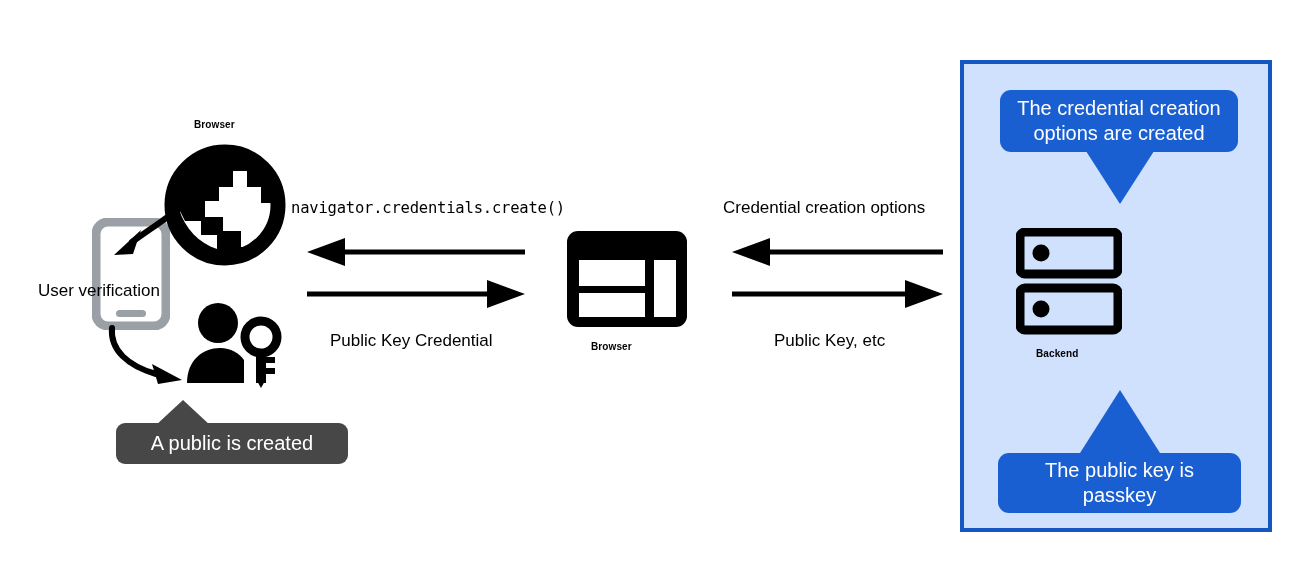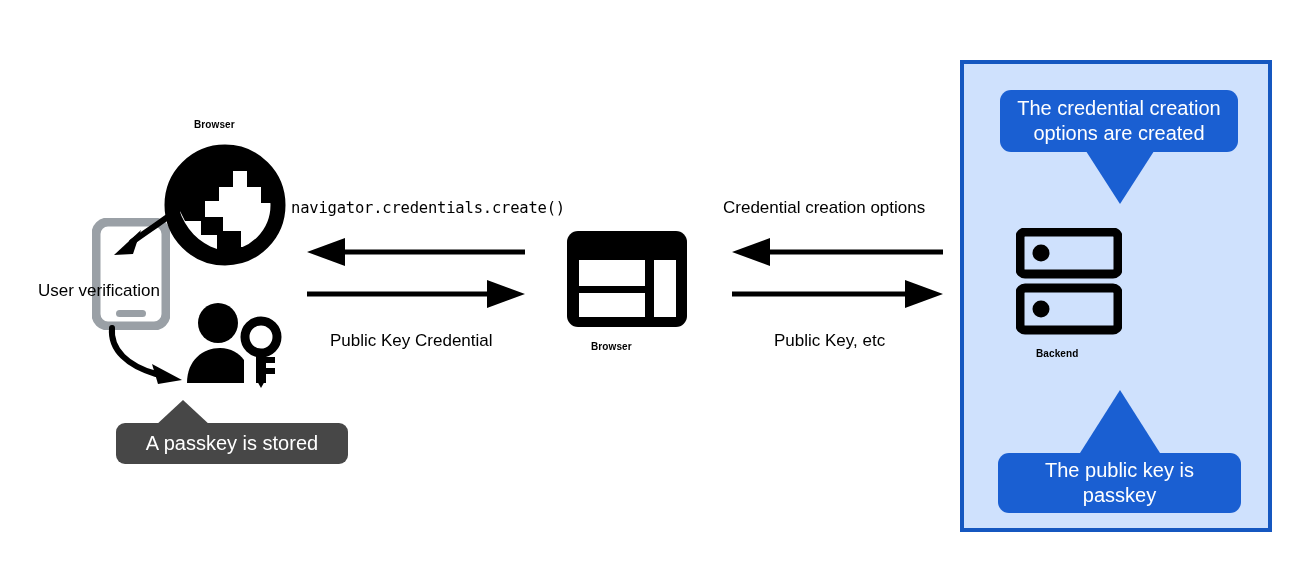--- a/index.html
+++ b/index.html
@@ -180,21 +180,21 @@
       <rect x="71" y="48" width="10" height="32" fill="#000000"></rect>
       <rect x="81" y="54" width="9" height="6" fill="#000000"></rect>
       <rect x="81" y="65" width="9" height="6" fill="#000000"></rect>
       <path d="M71 76 L 81 76 L 76 85 Z" fill="#000000"></path>
     </svg>
   </div>
 
   <div id="tooltip-tail" style="left:155px; top:400px;"></div>
 
   <div id="passkey-tooltip" style="left:116px; top:423px; width:232px; height:41px;">
-    <span>A passkey is stored</span>
+    <span>A public is created</span>
   </div>
 
   <div class="abs" style="left:567px; top:231px;">
     <svg width="120" height="96" viewBox="0 0 120 96" aria-hidden="true">
       <rect x="0" y="0" width="120" height="96" rx="11" ry="11" fill="#000000"></rect>
       <rect x="12" y="29" width="66" height="26" fill="#ffffff"></rect>
       <rect x="12" y="62" width="66" height="24" fill="#ffffff"></rect>
       <rect x="87" y="29" width="22" height="57" fill="#ffffff"></rect>
     </svg>
   </div>

